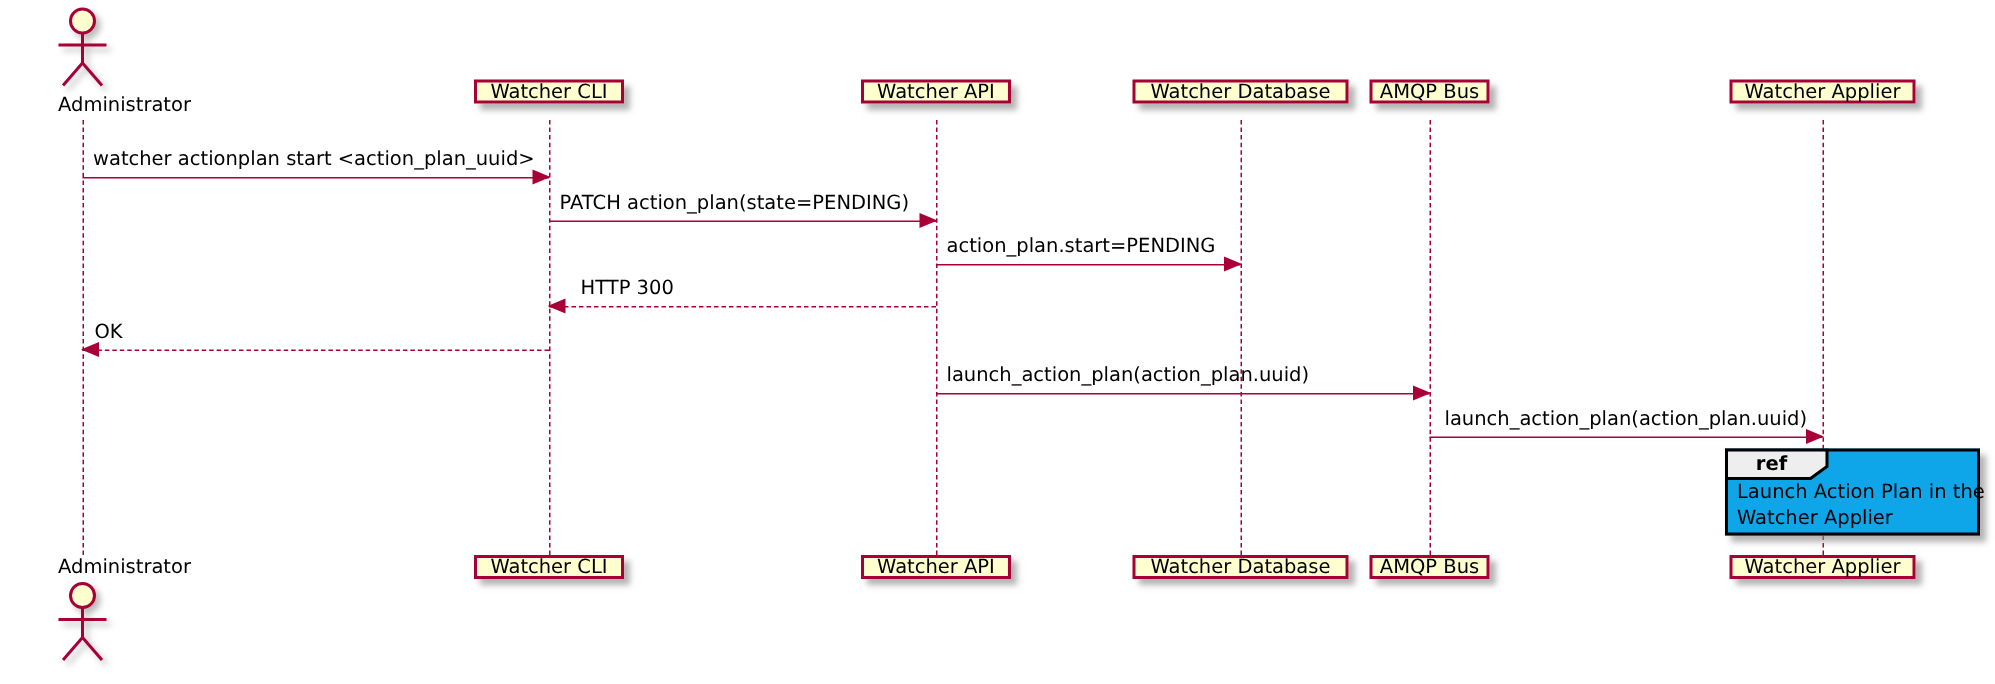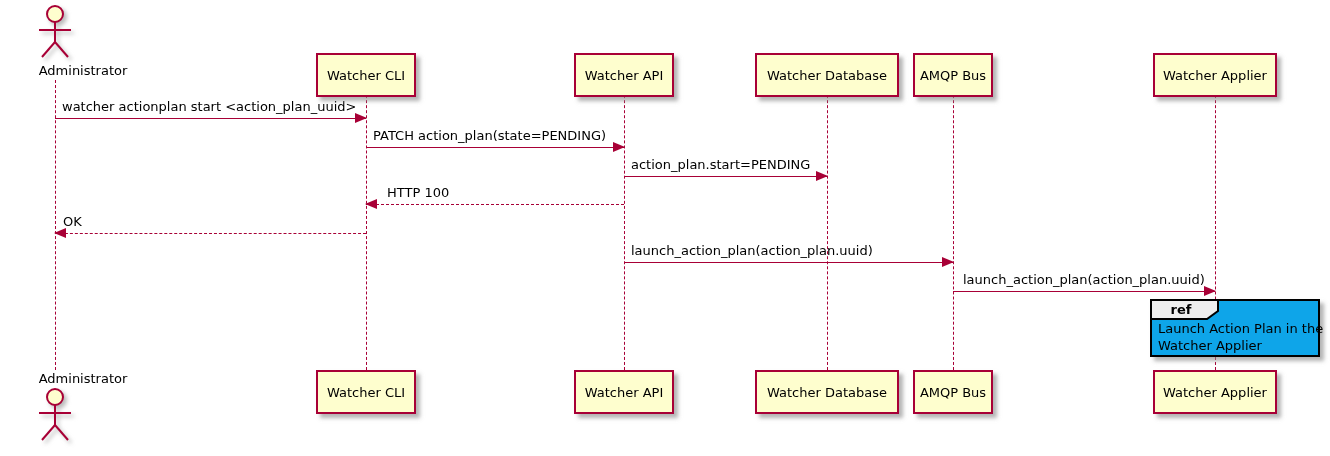--- a/index.html
+++ b/index.html
@@ -9,21 +9,21 @@
     overflow:hidden;
   }
   * { box-sizing:border-box; }
 
   .lifeline {
     position:absolute; top:80px; height:290px; width:0;
     border-left:1px dashed #A80036;
   }
 
   .pbox {
-    position:absolute; height:44px; background:#FEFECE; border:2px solid #A80036;
+    position:absolute; height:16px; background:#FEFECE; border:2px solid #A80036;
     display:flex; align-items:center; justify-content:center;
     box-shadow:4px 4px 4px rgba(140,140,140,0.65);
     white-space:nowrap;
   }
 
   .actor-svg { position:absolute; filter:drop-shadow(3px 3px 2px rgba(140,140,140,0.6)); }
   .actor-label { position:absolute; transform:translateX(-50%); white-space:nowrap;margin-left:28px; }
 
   .message { position:absolute; height:0; }
   .message .line { position:absolute; left:0; top:0; width:100%; height:0; border-top:1px solid #A80036; }
@@ -65,21 +65,21 @@
     <span class="label" style="left:7px">PATCH action_plan(state=PENDING)</span>
     <span class="line"></span>
     <span class="arrowhead"></span>
   </div>
   <div class="message dir-right" style="left:624px;top:176px;width:203px">
     <span class="label" style="left:7px">action_plan.start=PENDING</span>
     <span class="line"></span>
     <span class="arrowhead"></span>
   </div>
   <div class="message dir-left dashed" style="left:366px;top:204px;width:258px">
-    <span class="label" style="left:21px">HTTP 100</span>
+    <span class="label" style="left:21px">HTTP 300</span>
     <span class="line"></span>
     <span class="arrowhead"></span>
   </div>
   <div class="message dir-left dashed" style="left:55px;top:233px;width:311px">
     <span class="label" style="left:8px">OK</span>
     <span class="line"></span>
     <span class="arrowhead"></span>
   </div>
   <div class="message dir-right" style="left:624px;top:262px;width:329px">
     <span class="label" style="left:7px">launch_action_plan(action_plan.uuid)</span>

